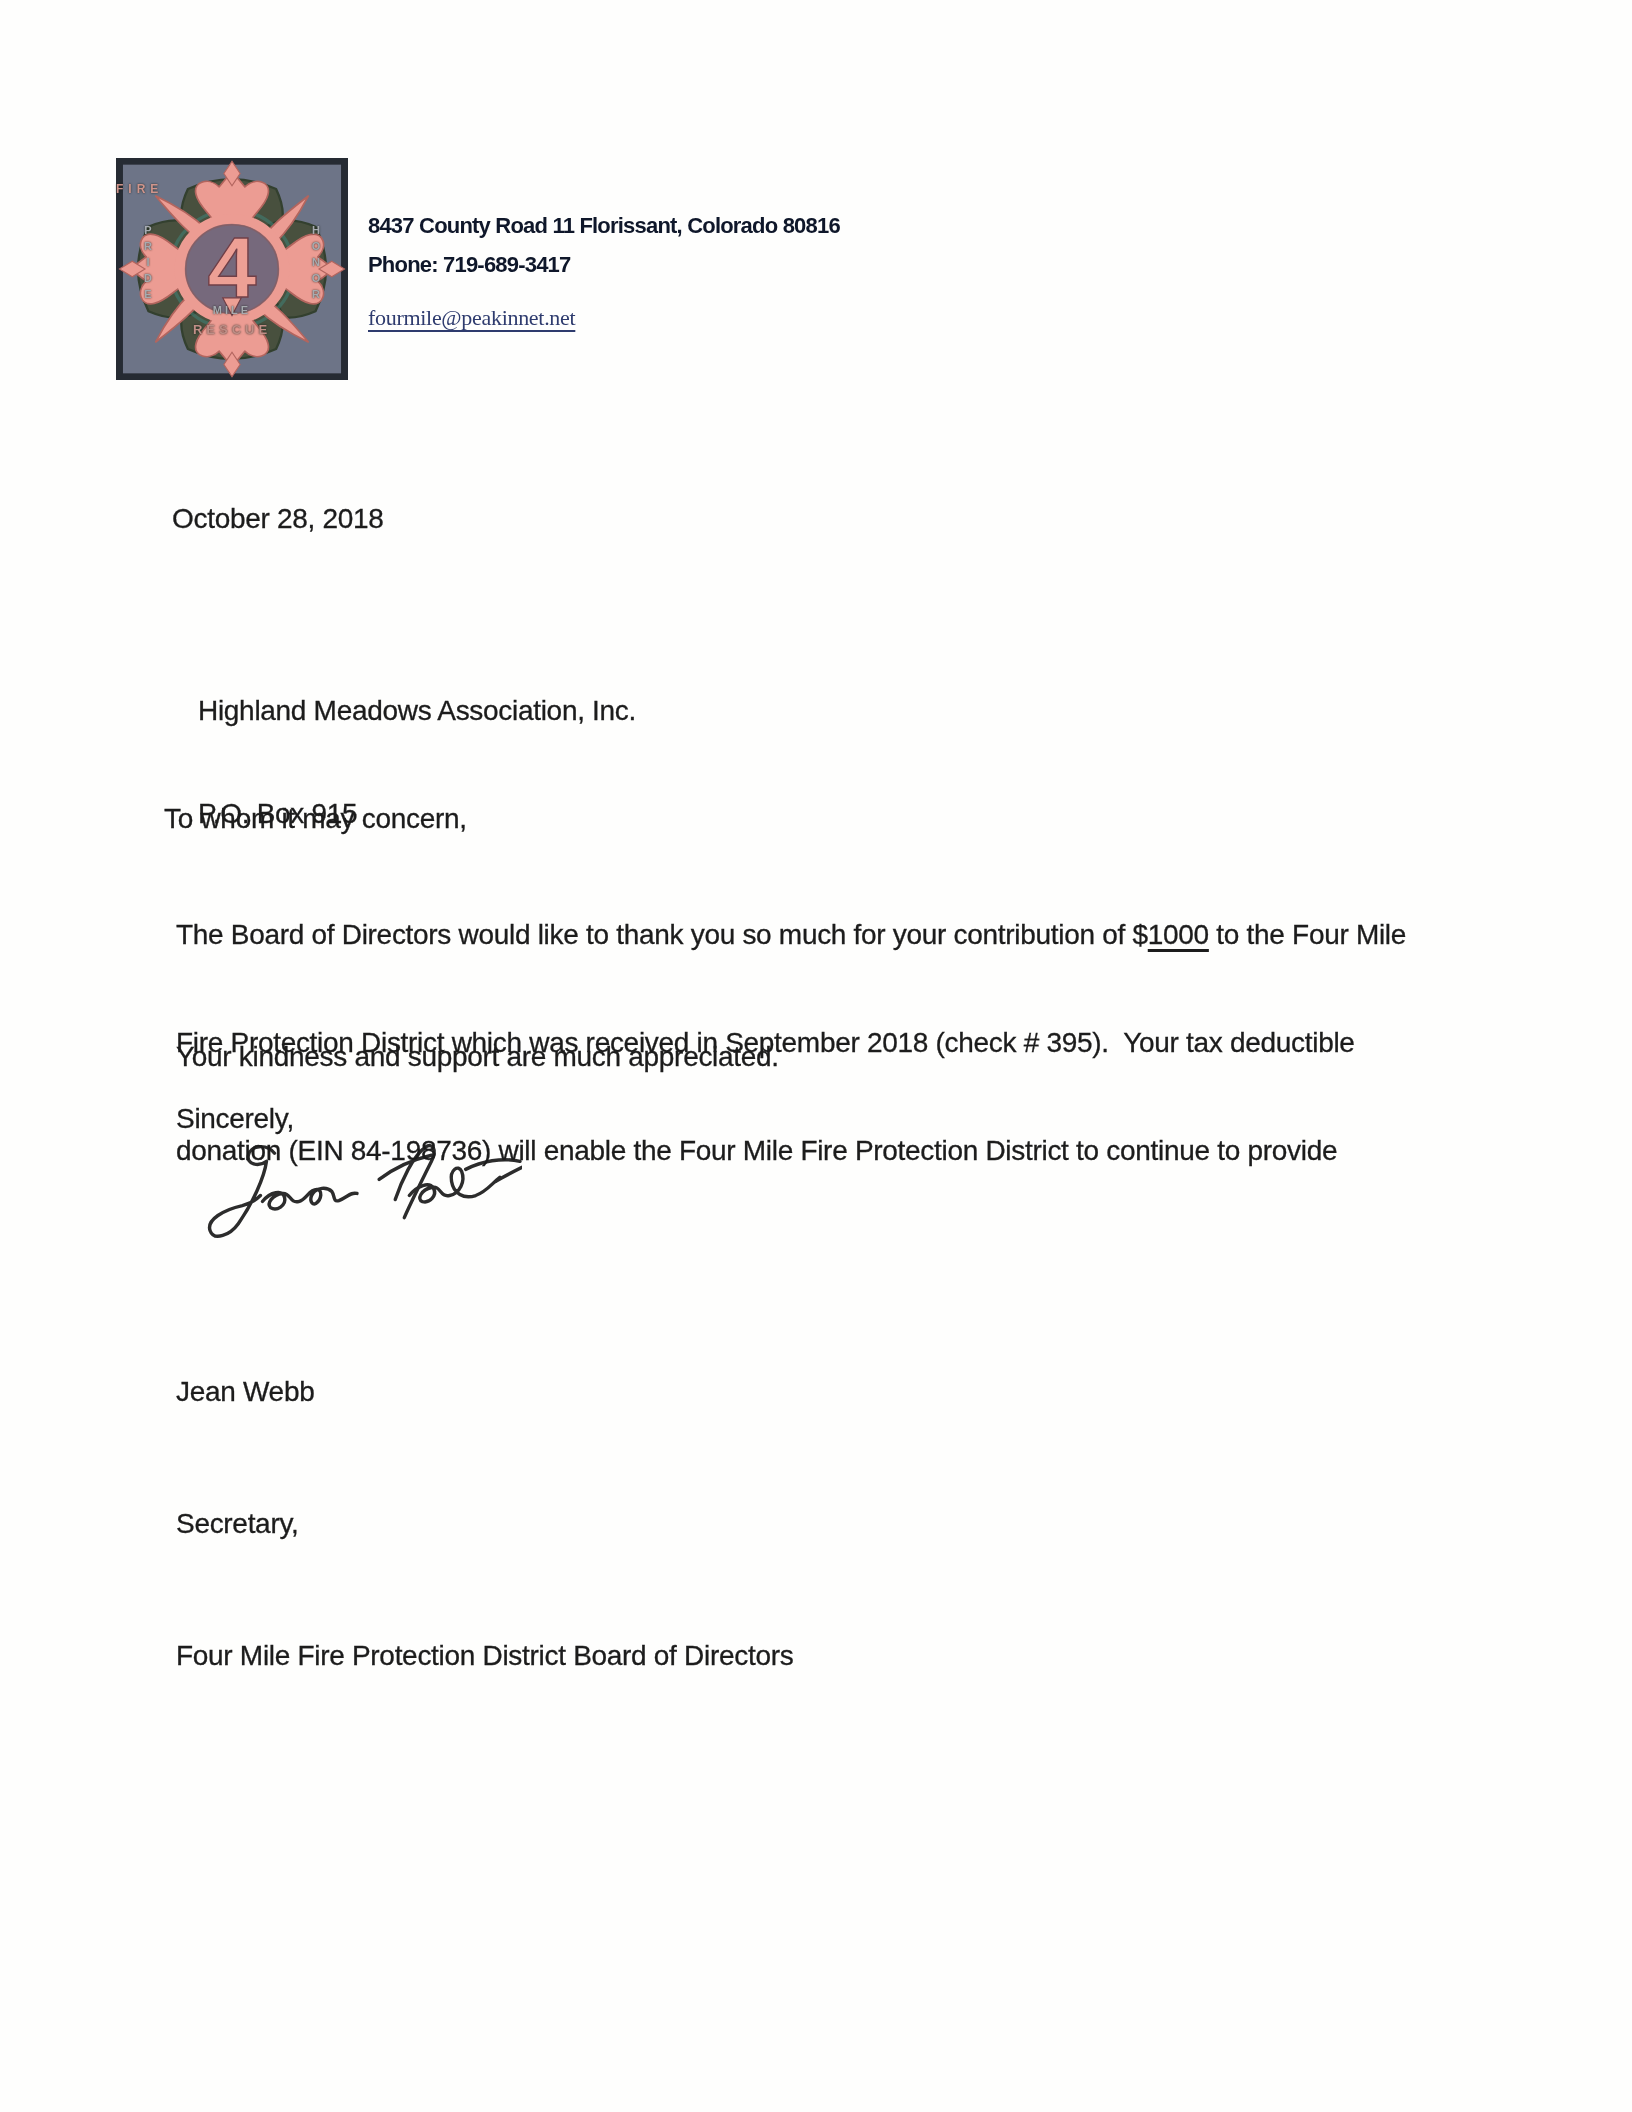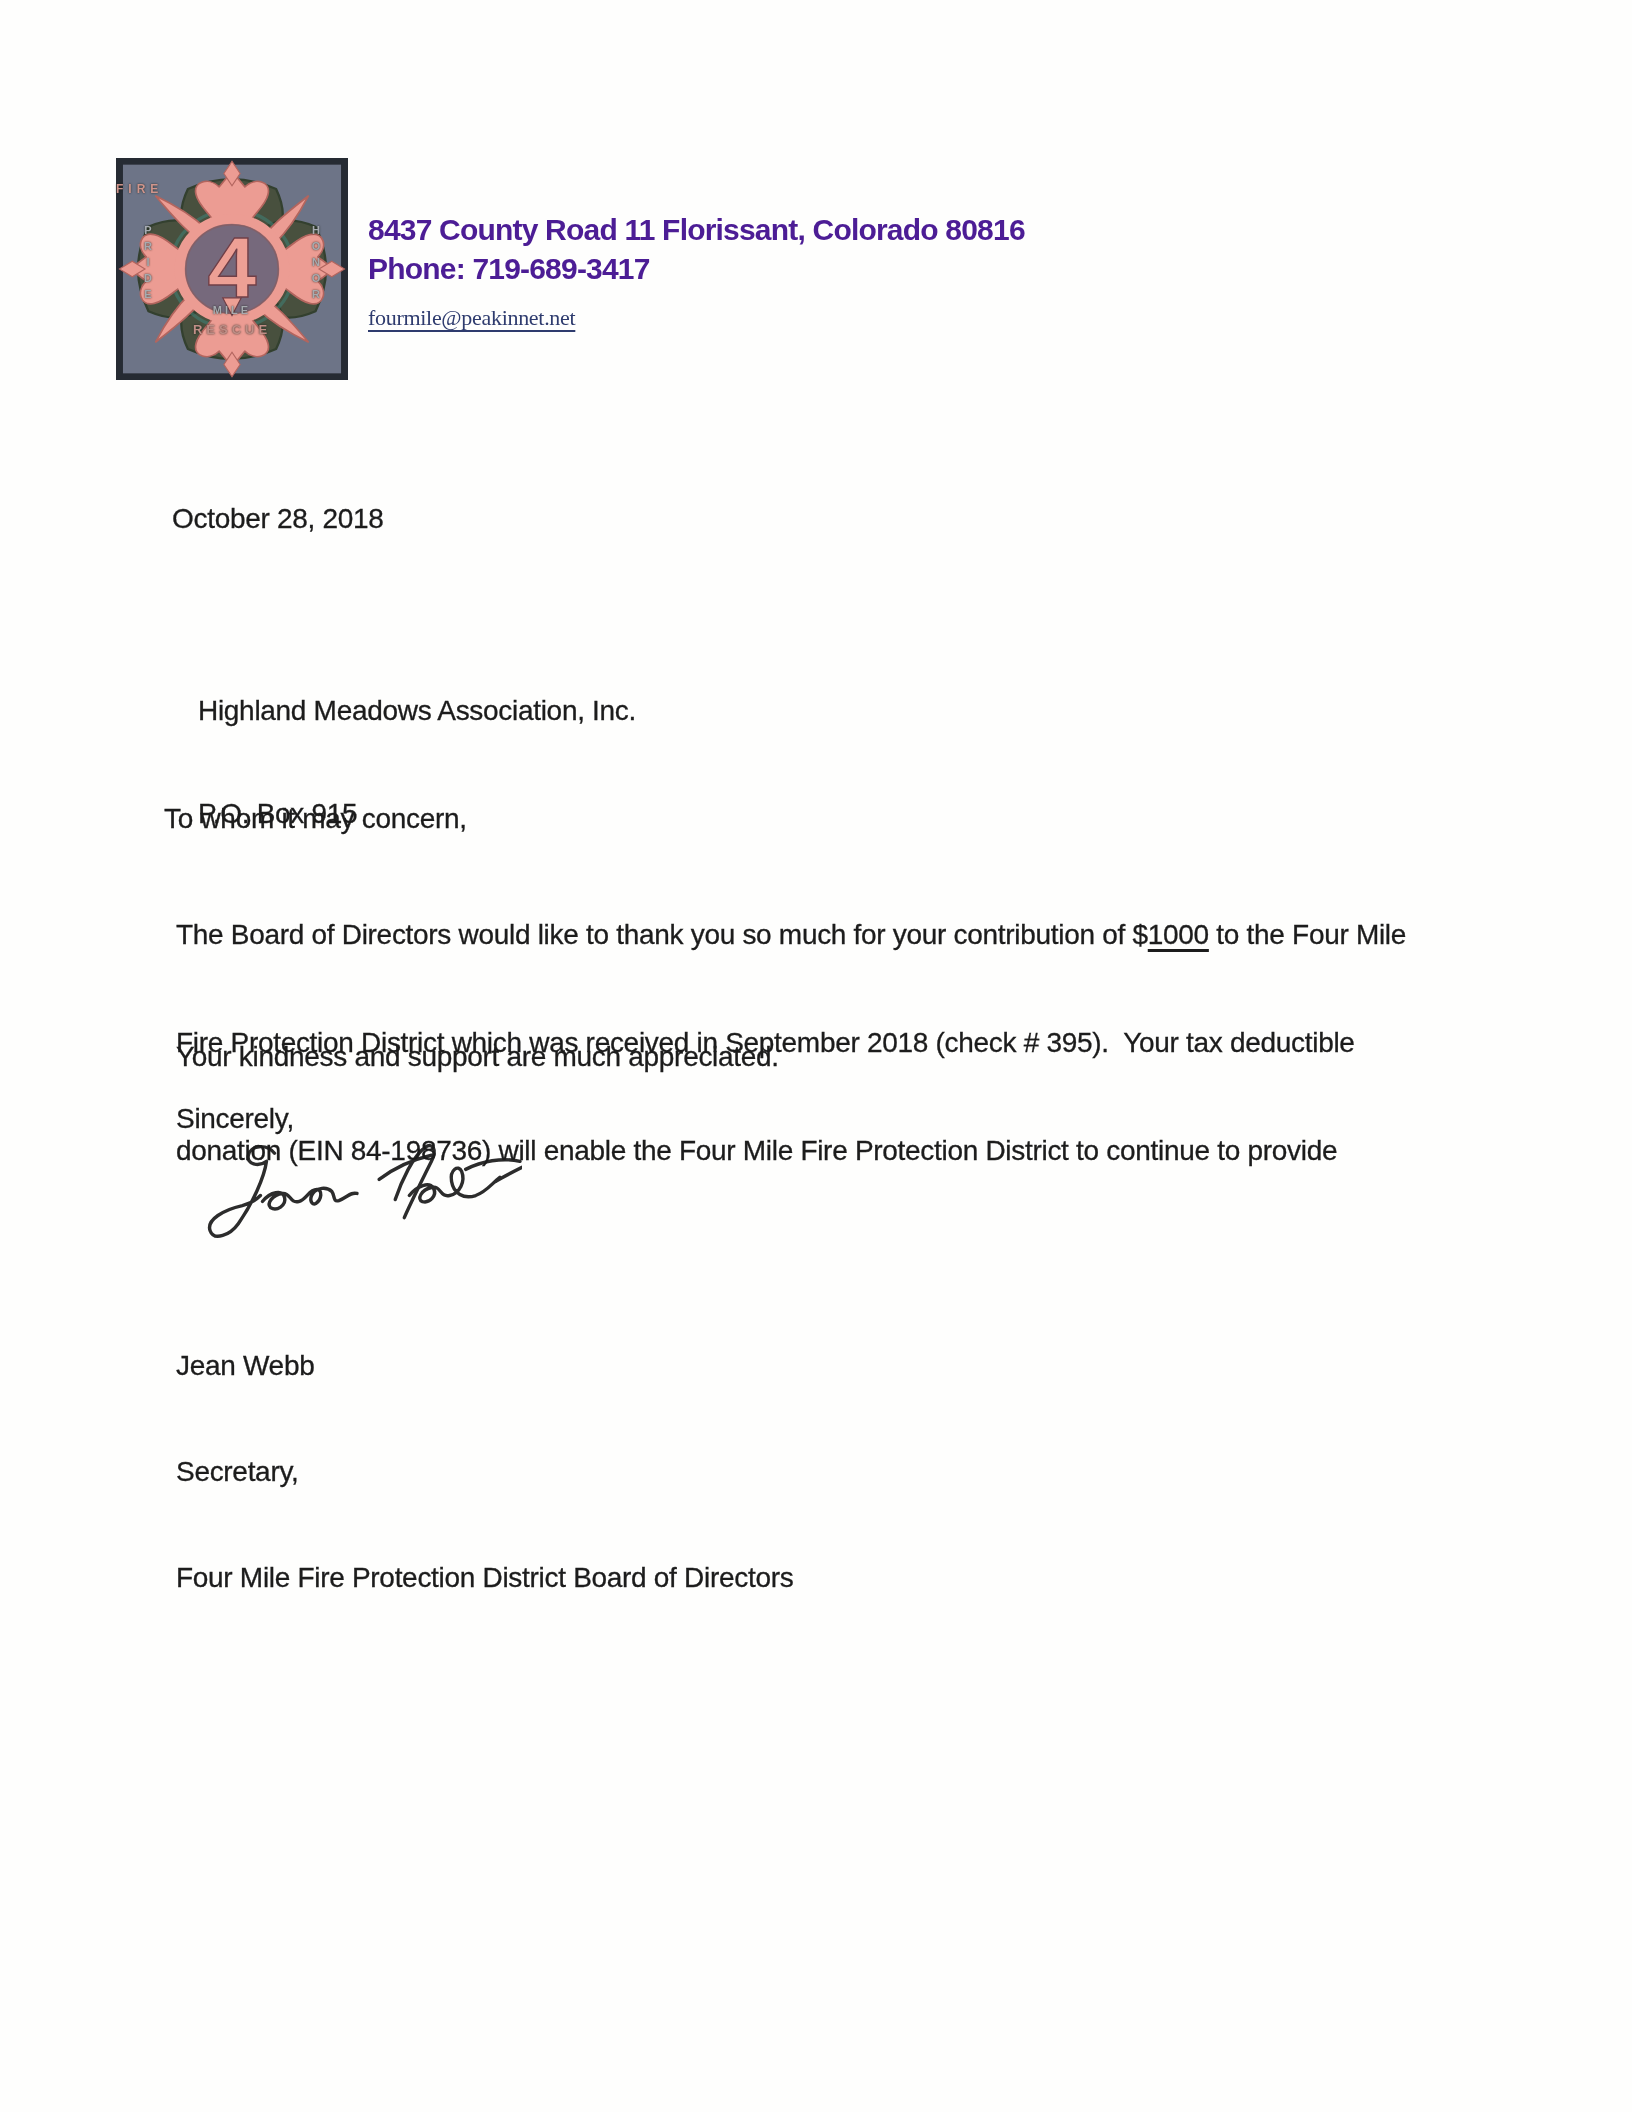--- a/index.html
+++ b/index.html
@@ -17,22 +17,22 @@
 
   
   .org-name {
     left: 368px; top: 166px;
     font-size: 35px; font-weight: 700; letter-spacing: -0.5px;
     color: #121212;
     -webkit-text-stroke: 0.3px #121212;
     white-space: pre;
   }
   .org-line {
-    font-size: 30px; font-weight: 700; letter-spacing: -0.8px;
-    color: #4c1d95;
+    font-size: 22px; font-weight: 700; letter-spacing: -0.8px;
+    color: #0f172a;
     white-space: pre;
   }
   .org-address { left: 368px; top: 213px; }
   .org-phone   { left: 368px; top: 252px; }
   .org-email {
     left: 368px; top: 305px;
     font-size: 22px; font-weight: 400; letter-spacing: -0.3px;
     color: #2e3b6e;
     text-decoration: underline;
     text-decoration-thickness: 2px;
@@ -74,21 +74,21 @@
   .amount-underline {
     text-decoration: underline;
     text-decoration-thickness: 2.5px;
     text-underline-offset: 5px;
   }
   .closing-line { left: 176px; top: 1041px; }
   .signoff-line { left: 176px; top: 1103px; }
   .signature-box { left: 190px; top: 1136px; width: 332px; height: 118px; }
   .signature-box svg { display: block; width: 100%; height: 100%; }
   .signer-block { left: 176px; top: 1286px; }
-  .signer-block div { height: 42px; }
+  .signer-block div { height: 42px; margin-top: 26px; }
 </style>
 </head>
 <body>
 
 <div class="page">
 
   <div class="abs logo-box">
     <svg viewBox="0 0 200 200" preserveAspectRatio="none">
 
       <rect x="3" y="3" width="194" height="194" fill="#6d7487" stroke="#262b33" stroke-width="6"></rect>

